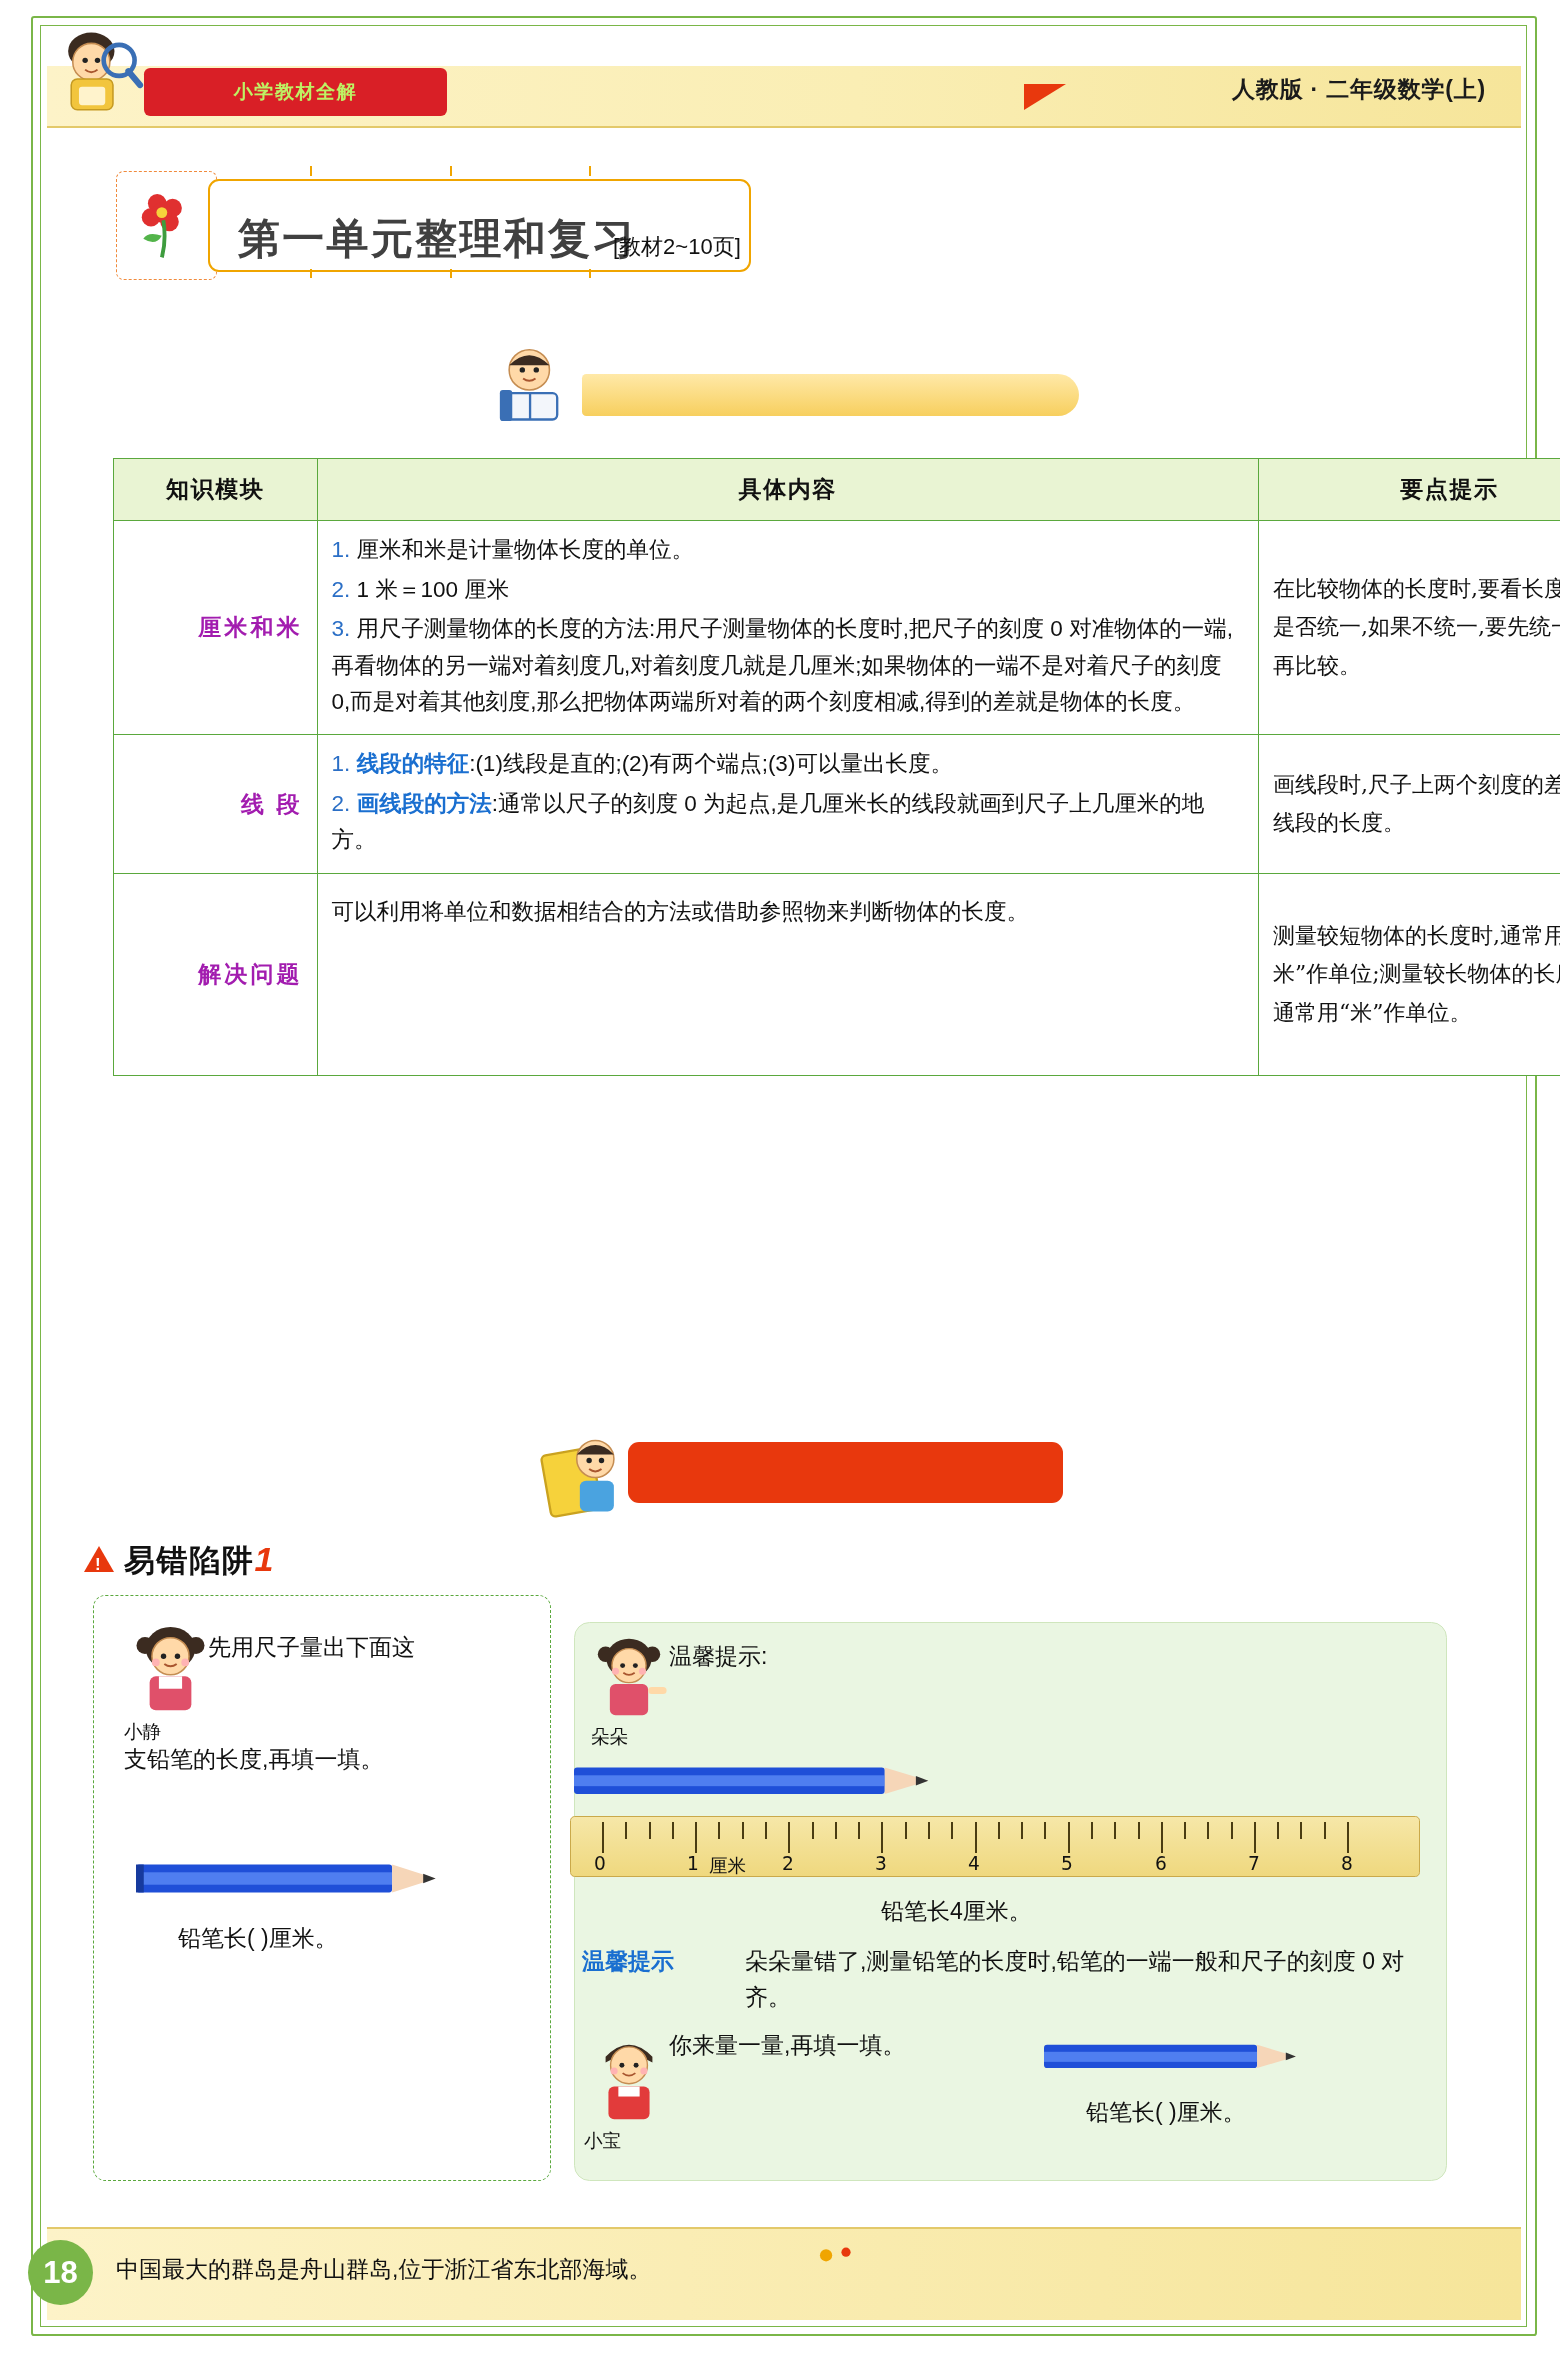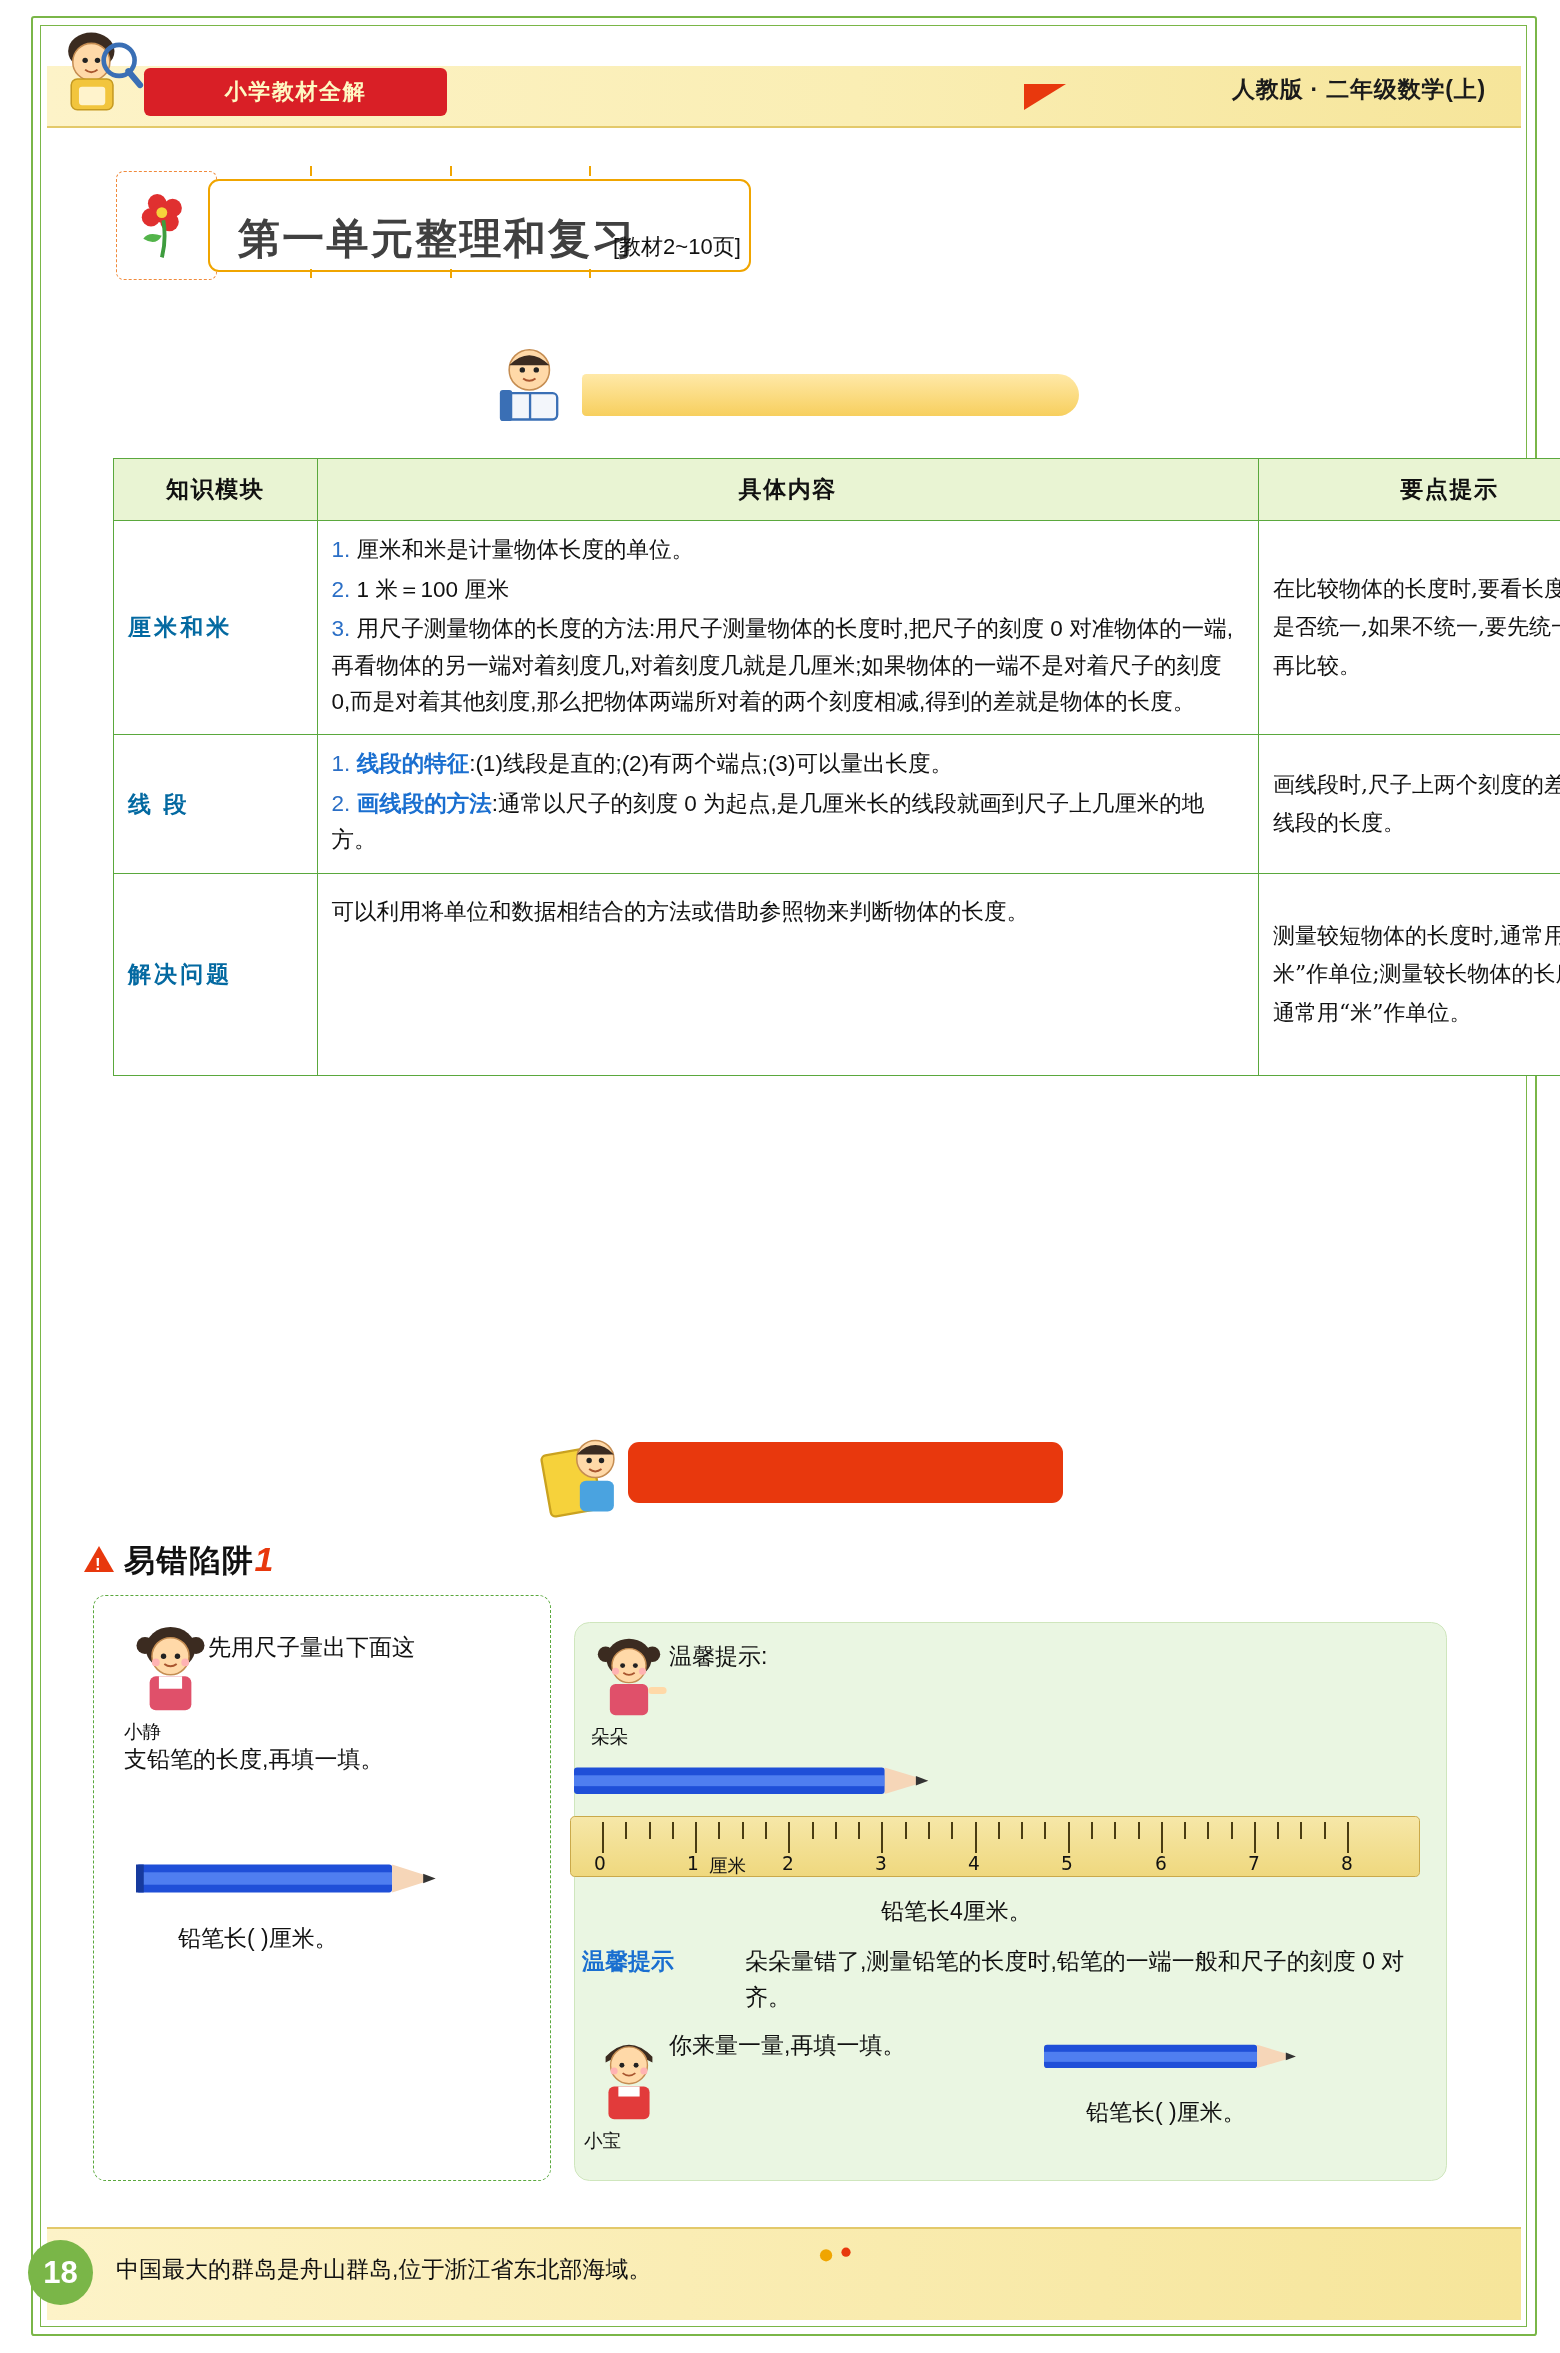--- a/index.html
+++ b/index.html
@@ -35,21 +35,21 @@
   }
   .logo-badge {
     position:absolute; left:51px; top:31px; width:171px; height:85px;
   }
   .logo-kid {
     position:absolute; left:0; top:0; width:93px; height:85px;
   }
   .logo-pill {
     position:absolute; left:93px; top:37px; width:303px; height:48px;
     background:#d91f26; border-radius:6.2px;
-    color:#fef9c3; font-size:22px; font-weight:bold;
+    color:#bef264; font-size:19px; font-weight:bold;
     display:flex; align-items:center; justify-content:center;
     letter-spacing:1.6px;
   }
   .book-title {
     position:absolute; right:75px; top:74px;
     font-size:23px; color:#1b1b1b; font-weight:bold; letter-spacing:0.8px;
   }
 
   
   .unit-wrap { position:absolute; left:116px; top:171px; width:652px; height:124px; }
@@ -106,21 +106,21 @@
     padding: 11px 14px;
   }
   table.kb thead th {
     background:#e9f4d3;
     font-size:23px; font-weight:bold; color:#111;
     height:62px;
     text-align:center;
     letter-spacing:1.6px;
   }
   td.mod {
-    width:178px; text-align:left; font-size:23px; font-weight:bold; color:#0369a1;
+    width:178px; text-align:right; font-size:23px; font-weight:bold; color:#a21caf;
     letter-spacing:3.1px;
   }
   td.body { width:823px; font-size:22.5px; line-height:1.62; color:#111; }
   td.tips {
     width:334px; font-size:22px; line-height:1.75; color:#111;
     font-family:"DejaVu Serif", serif;
   }
   .num { color:#2b6fc6; }
   .blue-b { color:#1a6fd0; font-weight:bold; }
   .body p { margin:0 0 3.1px 0; }

